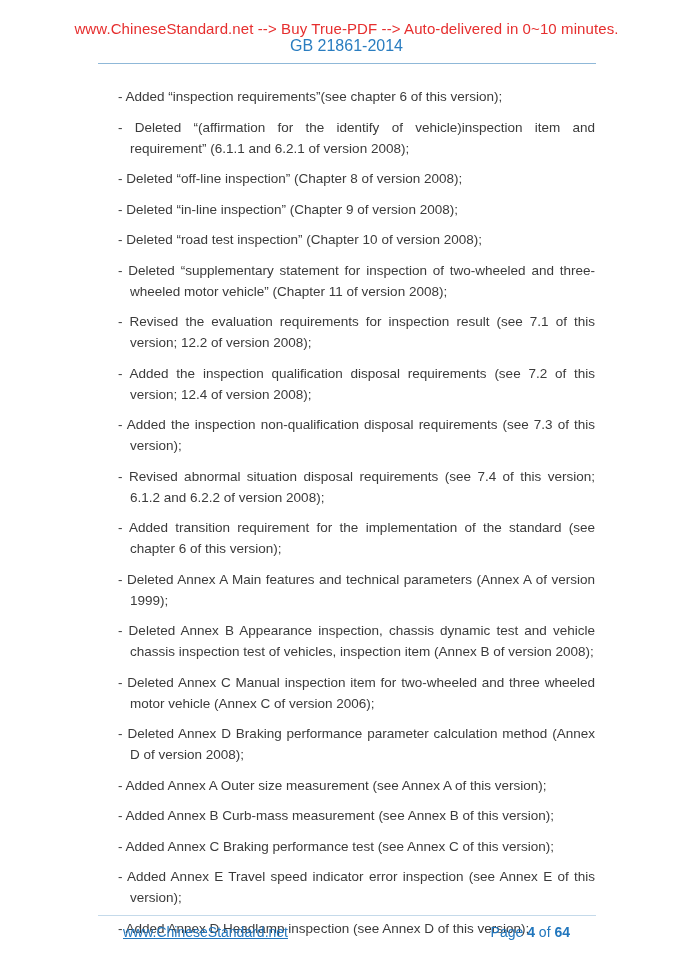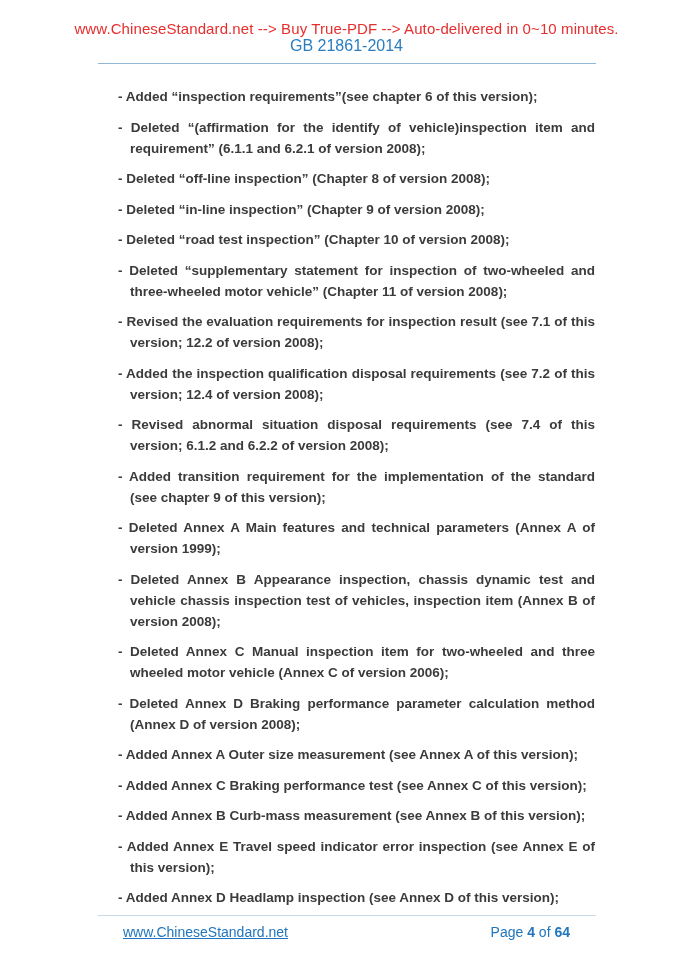--- a/index.html
+++ b/index.html
@@ -51,21 +51,20 @@
     width: 477px;
     color: #3b3b3b;
     font-size: 13.5px;
     line-height: 21px;
   }
   .item {
     text-align: justify;
     padding-left: 12px;
     text-indent: -12px;
     margin-bottom: 9.5px;
-    font-weight: bold;
   }
   .item:last-child { margin-bottom: 0; }
 
   
   .footer {
     position: absolute;
     left: 0;
     bottom: 0;
     width: 693px;
     height: 65px;
@@ -104,29 +103,30 @@
 
   <div class="body-content">
     <p class="item">- Added “inspection requirements”(see chapter 6 of this version);</p>
     <p class="item">- Deleted “(affirmation for the identify of vehicle)inspection item and requirement” (6.1.1 and 6.2.1 of version 2008);</p>
     <p class="item">- Deleted “off-line inspection” (Chapter 8 of version 2008);</p>
     <p class="item">- Deleted “in-line inspection” (Chapter 9 of version 2008);</p>
     <p class="item">- Deleted “road test inspection” (Chapter 10 of version 2008);</p>
     <p class="item">- Deleted “supplementary statement for inspection of two-wheeled and three-wheeled motor vehicle” (Chapter 11 of version 2008);</p>
     <p class="item">- Revised the evaluation requirements for inspection result (see 7.1 of this version; 12.2 of version 2008);</p>
     <p class="item">- Added the inspection qualification disposal requirements (see 7.2 of this version; 12.4 of version 2008);</p>
+    <p class="item">- Added the inspection non-qualification disposal requirements (see 7.3 of this version);</p>
     <p class="item">- Revised abnormal situation disposal requirements (see 7.4 of this version; 6.1.2 and 6.2.2 of version 2008);</p>
-    <p class="item">- Added transition requirement for the implementation of the standard (see chapter 9 of this version);</p>
+    <p class="item">- Added transition requirement for the implementation of the standard (see chapter 6 of this version);</p>
     <p class="item">- Deleted Annex A Main features and technical parameters (Annex A of version 1999);</p>
     <p class="item">- Deleted Annex B Appearance inspection, chassis dynamic test and vehicle chassis inspection test of vehicles, inspection item (Annex B of version 2008);</p>
     <p class="item">- Deleted Annex C Manual inspection item for two-wheeled and three wheeled motor vehicle (Annex C of version 2006);</p>
     <p class="item">- Deleted Annex D Braking performance parameter calculation method (Annex D of version 2008);</p>
     <p class="item">- Added Annex A Outer size measurement (see Annex A of this version);</p>
+    <p class="item">- Added Annex B Curb-mass measurement (see Annex B of this version);</p>
     <p class="item">- Added Annex C Braking performance test (see Annex C of this version);</p>
-    <p class="item">- Added Annex B Curb-mass measurement (see Annex B of this version);</p>
     <p class="item">- Added Annex E Travel speed indicator error inspection (see Annex E of this version);</p>
     <p class="item">- Added Annex D Headlamp inspection (see Annex D of this version);</p>
   </div>
 
   <div class="footer">
     <hr class="footer-rule">
     <div class="footer-row">
       <a class="site-link" href="#">www.ChineseStandard.net</a>
       <span class="page-indicator"><span>Page </span><b>4</b><span> of </span><b>64</b></span>
     </div>

